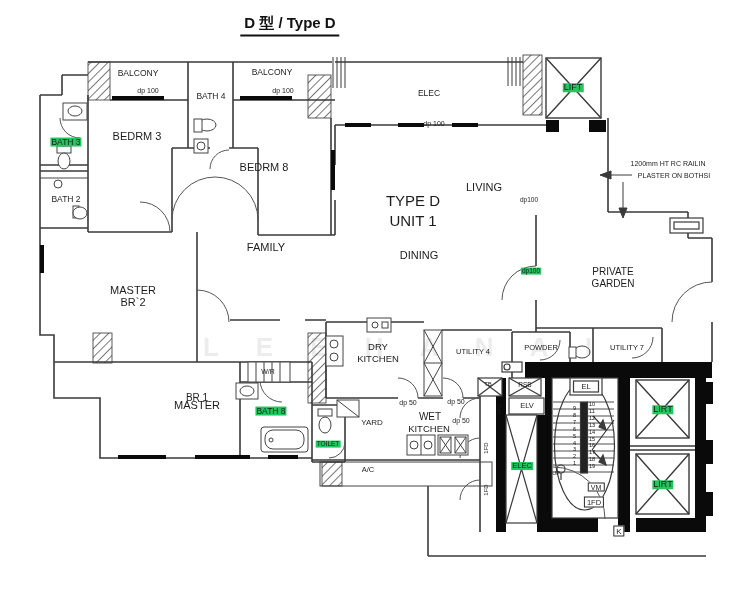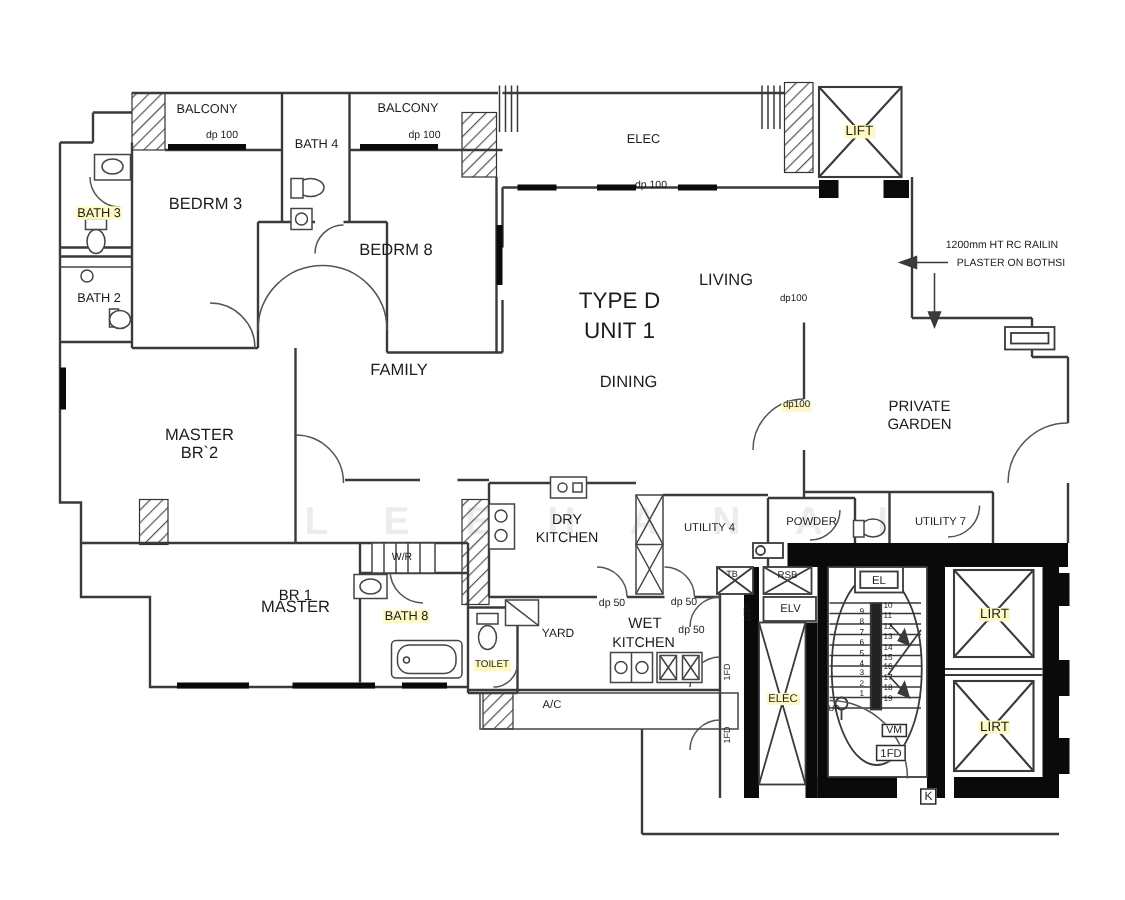--- a/index.html
+++ b/index.html
@@ -1,21 +1,21 @@
 <!DOCTYPE html>
 <html><head>
 <meta charset="utf-8">
 <style>
   html,body{margin:0;padding:0;background:#fff;}
   #plan{position:relative;width:750px;height:600px;background:#fff;overflow:hidden;
         font-family:"Liberation Sans",sans-serif;}
   #plan svg{position:absolute;left:0;top:0;}
   .lbl{position:absolute;transform:translate(-50%,-50%);color:#1c1c1c;white-space:nowrap;
        font-family:"Liberation Sans",sans-serif;line-height:1.05;text-align:center;}
-  .bg{background:#fef9c3;padding:0 1px;}
+  .bg{background:#22c55e;padding:0 1px;}
   .boxed{position:absolute;transform:translate(-50%,-50%);background:#fff;border:1px solid #2a2a2a;
          padding:0 2px;color:#1c1c1c;white-space:nowrap;text-align:center;}
   .rot{transform:translate(-50%,-50%) rotate(-90deg);}
   .title{position:absolute;transform:translate(-50%,-50%);font-weight:bold;color:#111;
          border-bottom:2px solid #111;padding:0 4px 2px 4px;white-space:nowrap;}
   .stairnums{position:absolute;font-size:5.5px;line-height:6.9px;color:#111;white-space:pre-line;}
   .watermark{position:absolute;font-size:26px;letter-spacing:15px;color:rgba(70,70,70,0.10);
              font-weight:bold;white-space:nowrap;margin-left:18px;}
 </style>
 </head>
@@ -221,20 +221,21 @@
       <rect x="438" y="435" width="30" height="20"></rect>
       <rect x="440" y="437" width="11" height="16"></rect>
         <rect x="455" y="437" width="11" height="16"></rect>
       <path fill="none" d="M440,437 L451,453 M451,437 L440,453 M455,437 L466,453 M466,437 L455,453"></path>
       <rect x="337" y="400" width="22" height="17"></rect>
         <path fill="none" d="M337,400 L359,417"></path>
       <rect x="320" y="462" width="172" height="24" fill="none"></rect>
     </g>
   </svg>
 
+  <div class="title" style="left:290px;top:25px;font-size:15px">D 型 / Type D</div>
 
   <div class="watermark" style="left:185px;top:332px">L E E  H A N  A I</div>
 
   <div class="lbl" style="left:138px;top:73px;font-size:8.5px">BALCONY</div>
   <div class="lbl" style="left:148px;top:91px;font-size:7px">dp 100</div>
   <div class="lbl" style="left:211px;top:96px;font-size:8.5px">BATH 4</div>
   <div class="lbl" style="left:272px;top:72px;font-size:8.5px">BALCONY</div>
   <div class="lbl" style="left:283px;top:91px;font-size:7px">dp 100</div>
   <div class="lbl" style="left:137px;top:137px;font-size:11px">BEDRM 3</div>
   <div class="lbl" style="left:264px;top:168px;font-size:11px">BEDRM 8</div>

